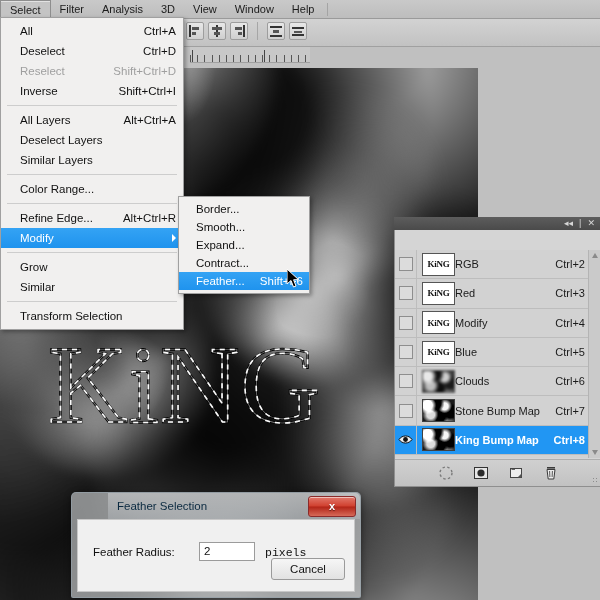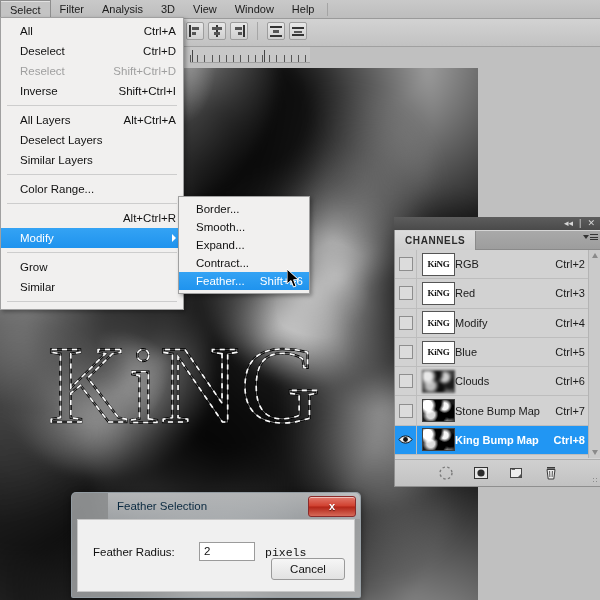--- a/index.html
+++ b/index.html
@@ -412,34 +412,38 @@
       </div>
       <div class="row">
         <span class="lab">Similar Layers</span>
       </div>
       <div class="hr"></div>
       <div class="row">
         <span class="lab">Color Range...</span>
       </div>
       <div class="hr"></div>
       <div class="row">
+        <span class="lab">Refine Edge...</span>
         <span class="acc">Alt+Ctrl+R</span>
       </div>
       <div class="row hl">
         <span class="lab">Modify</span>
         <span class="arrow"></span>
       </div>
       <div class="hr"></div>
       <div class="row">
         <span class="lab">Grow</span>
       </div>
       <div class="row">
         <span class="lab">Similar</span>
       </div>
       <div class="hr"></div>
+      <div class="row">
+        <span class="lab">Transform Selection</span>
+      </div>
     </div>
 
   <div class="submenu" id="modifySubmenu">
       <div class="row">
         <span>Border...</span>
       </div>
       <div class="row">
         <span>Smooth...</span>
       </div>
       <div class="row">
@@ -454,31 +458,20 @@
       </div>
     </div>
 
   <div class="cursor">
     <svg width="14" height="20" viewBox="0 0 14 20">
       <path d="M0,0 L0,15 L4,11.5 L6.5,18 L9,17 L6.6,10.8 L11.5,10.6 Z" fill="#000" stroke="#fff" stroke-width="1"></path>
     </svg>
   </div>
 
   <div class="panel">
-    <div class="panel-tabrow">
-      <div class="panel-tab">CHANNELS</div>
-      <div class="panel-menu-btn">
-        <span class="tri"></span>
-        <span class="bars">
-            <i></i>
-            <i></i>
-            <i></i>
-          </span>
-      </div>
-    </div>
 
     <div class="chan-list" id="chanList">
         <div class="chan-row">
           <div class="eye-cell">
             <div class="eye-box"></div>
           </div>
           <div class="thumb">
             <div class="kt">KiNG</div>
           </div>
           <div class="chan-name">RGB</div>

